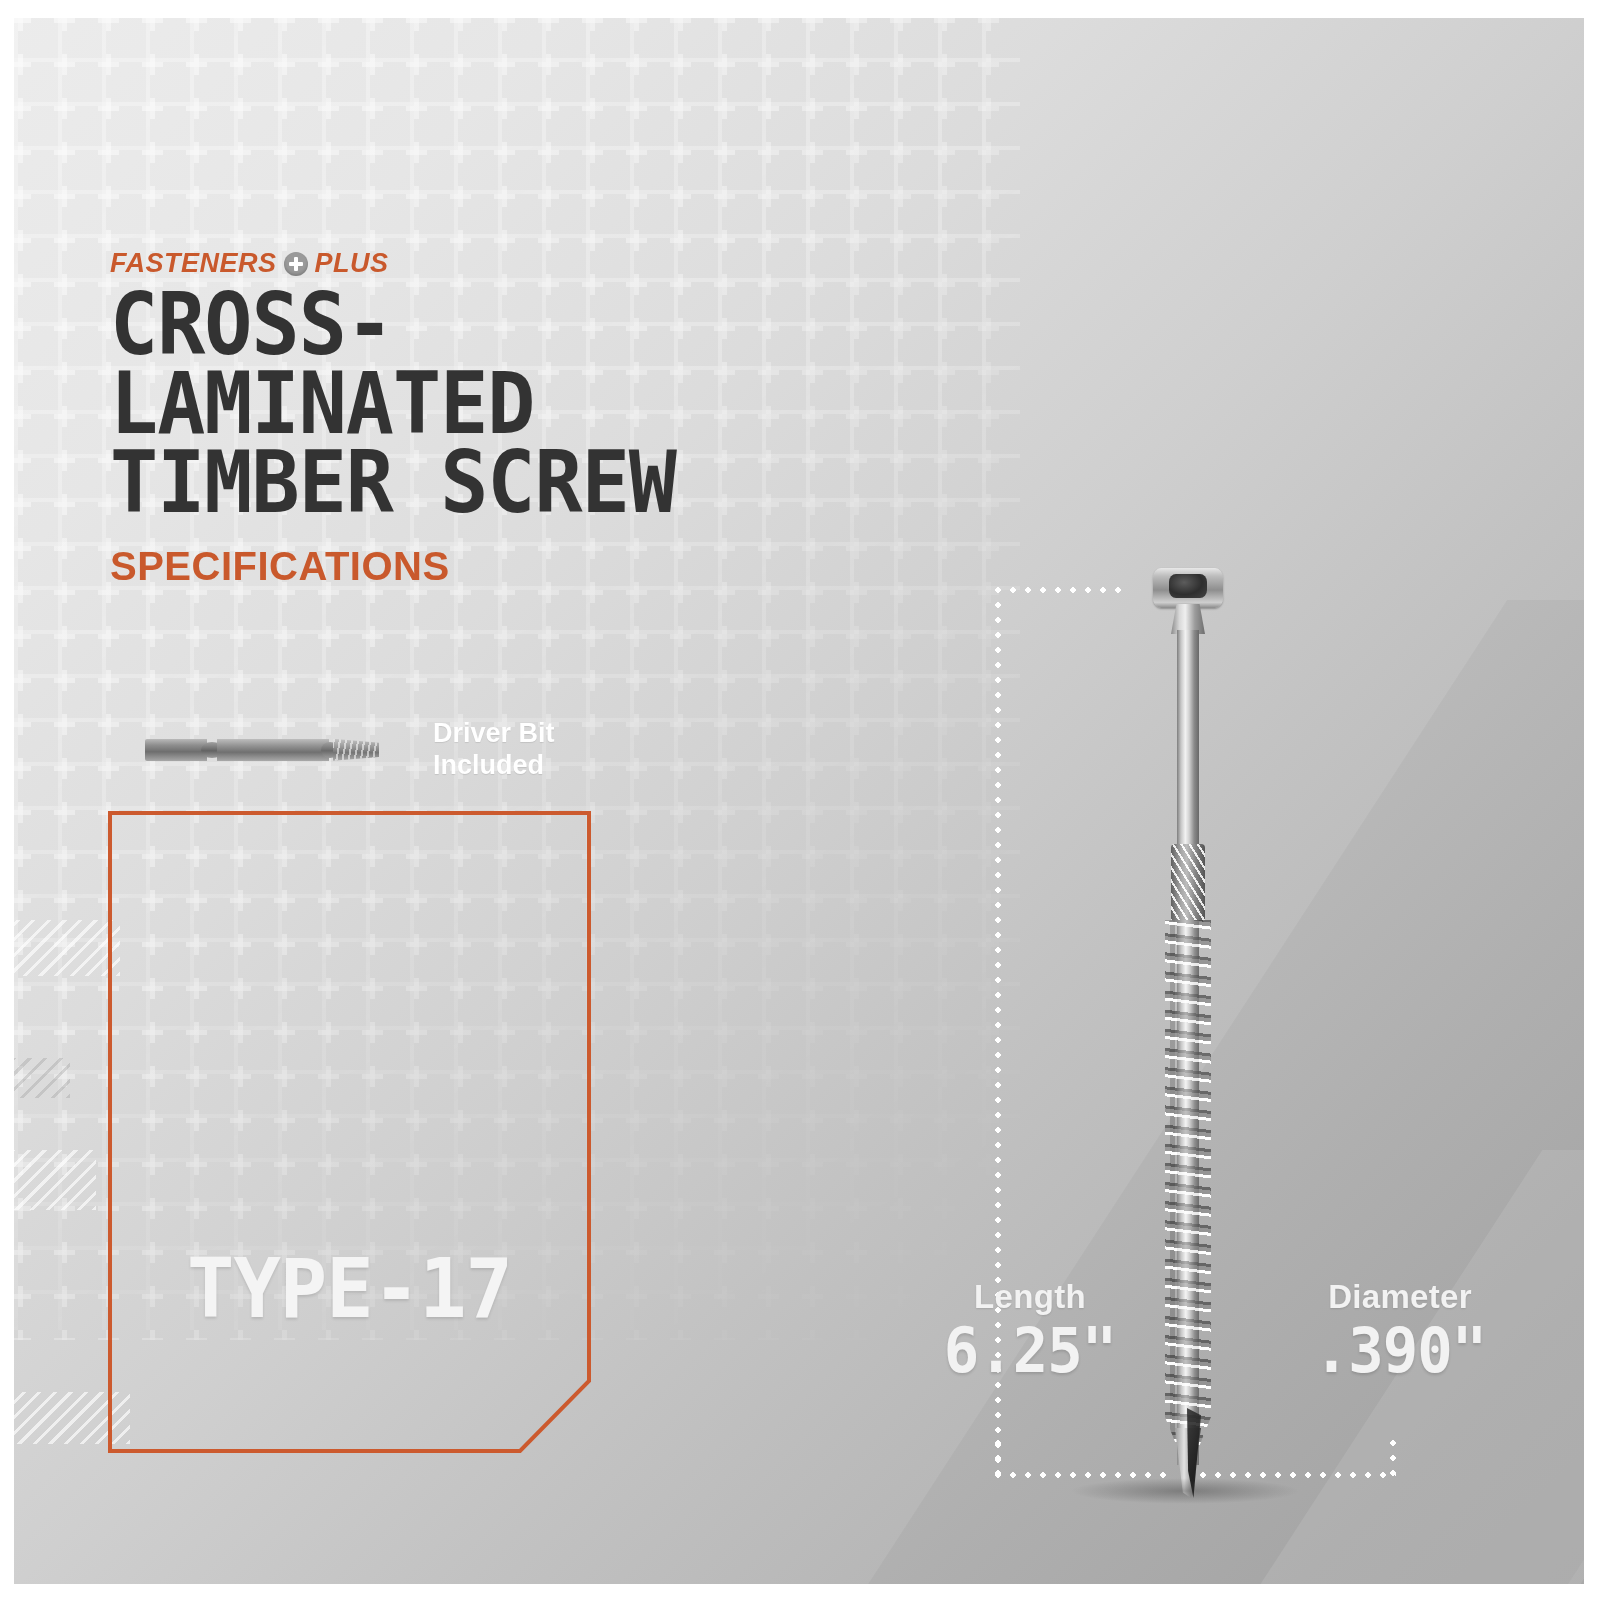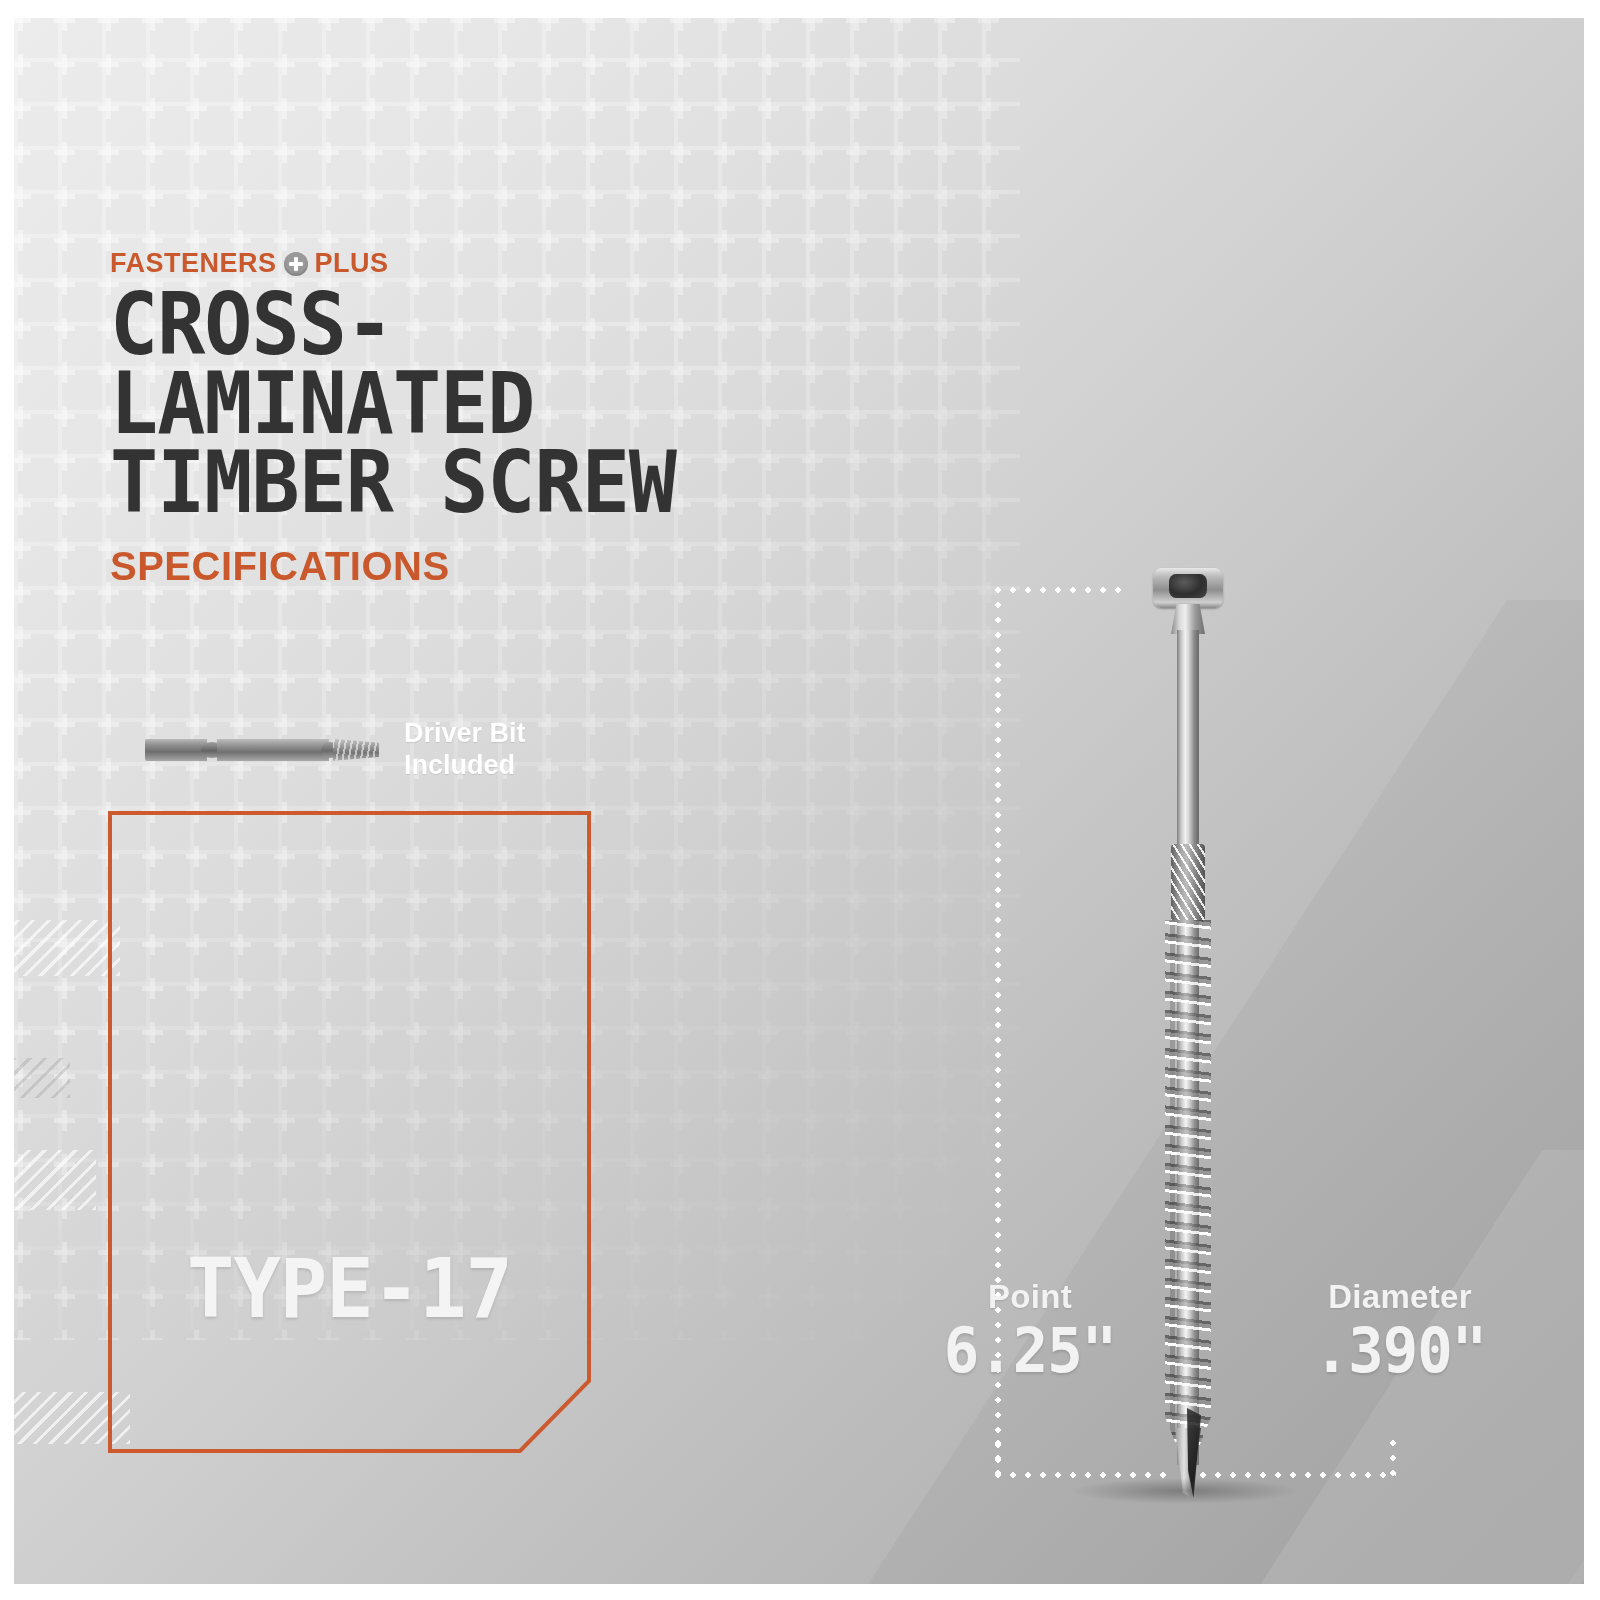--- a/index.html
+++ b/index.html
@@ -85,21 +85,21 @@
        -45deg, rgba(120,120,120,.45) 0 3px, rgba(0,0,0,0) 3px 11px);
   }
 
   
   #header{ position:absolute; left:110px; top:248px; z-index:20; }
   #brand{
     font-size:27px; font-weight:bold; letter-spacing:.5px;
     color:#C9592C; display:flex; align-items:center; gap:7px;
     white-space:nowrap;
   }
-  #brand .b-word{ display:block; }
+  #brand .b-word{ display:block;font-style:italic; }
   #screw-icon{
     width:24px; height:24px; border-radius:50%;
     background:#9A9A9A; position:relative; flex:0 0 auto;
     box-shadow:inset 0 -2px 3px rgba(0,0,0,.18);
   }
   #screw-icon::before,#screw-icon::after{
     content:""; position:absolute; background:#fff; border-radius:1px;
   }
   #screw-icon::before{ left:50%; top:5px; width:4px; height:14px; margin-left:-2px; }
   #screw-icon::after{ top:50%; left:5px; height:4px; width:14px; margin-top:-2px; }
@@ -149,20 +149,21 @@
     position:absolute; left:188px; top:7px; width:46px; height:22px;
     background:
       repeating-linear-gradient(100deg, rgba(255,255,255,.55) 0 2px, rgba(0,0,0,0) 2px 6px),
       linear-gradient(180deg,#C4C4C4 0%,#9A9A9A 34%,#757575 62%,#AFAFAF 100%);
     clip-path:polygon(0 0,100% 18%,100% 82%,0 100%);
   }
   #bit-label{
     font-size:27px; font-weight:bold; color:#FFFFFF; line-height:1.18;
     white-space:pre-line;
     text-shadow:0 1px 1px rgba(0,0,0,.10);
+    margin-left:29px;
   }
 
   
   #spec-box{
     position:absolute; left:108px; top:811px;
     width:483px; height:642px; z-index:10;
   }
   #spec-box svg{ display:block; overflow:visible; }
 
   
@@ -387,21 +388,21 @@
       <div class="sc-knurl"></div>
       <div class="sc-thread"></div>
       <div class="sc-core"></div>
       <div class="sc-thread" style="opacity:.9;"></div>
       <div class="sc-point"></div>
       <div class="sc-flute"></div>
     </div>
     <div class="sc-shadow"></div>
 
     <div class="dim-label" style="left:-45px; top:738px; width:250px;">
-      <div class="dim-name">Point</div>
+      <div class="dim-name">Length</div>
       <div class="dim-val">6.25"</div>
     </div>
 
     <div class="dim-label" style="left:300px; top:738px; width:300px;">
       <div class="dim-name">Diameter</div>
       <div class="dim-val">.390"</div>
     </div>
 
   </div>
 

